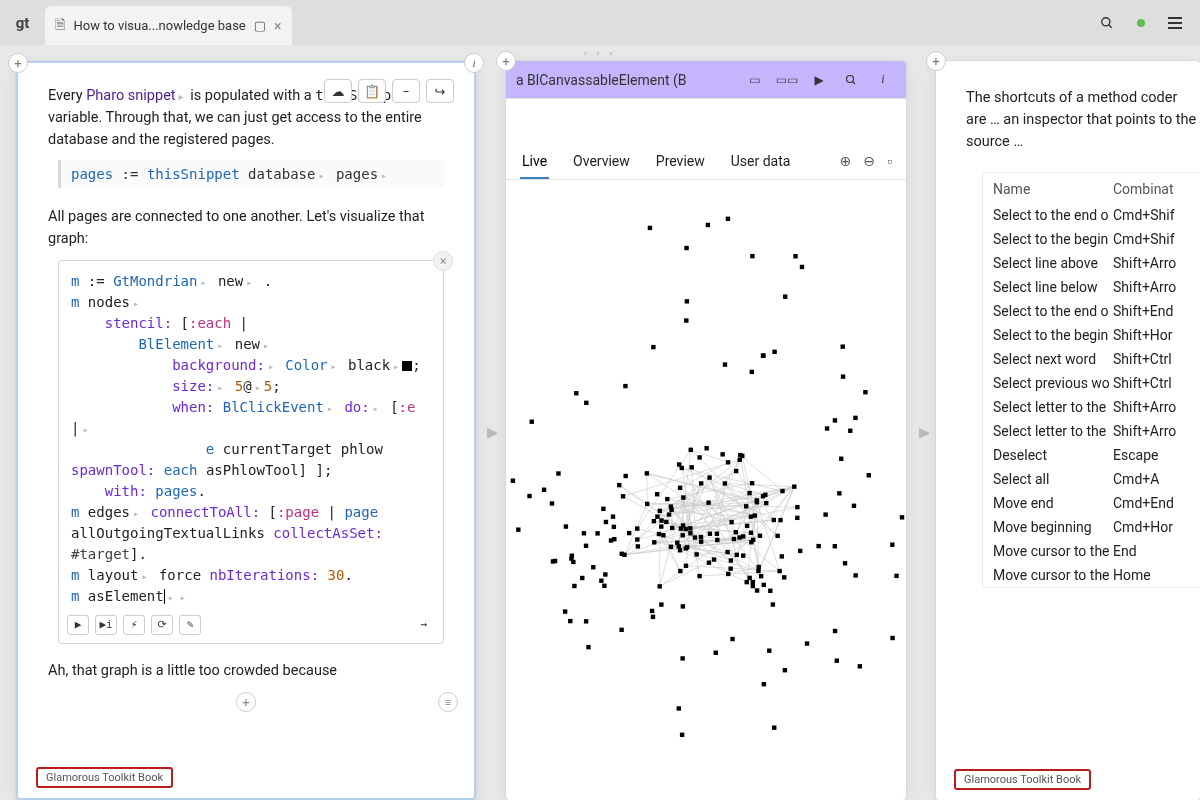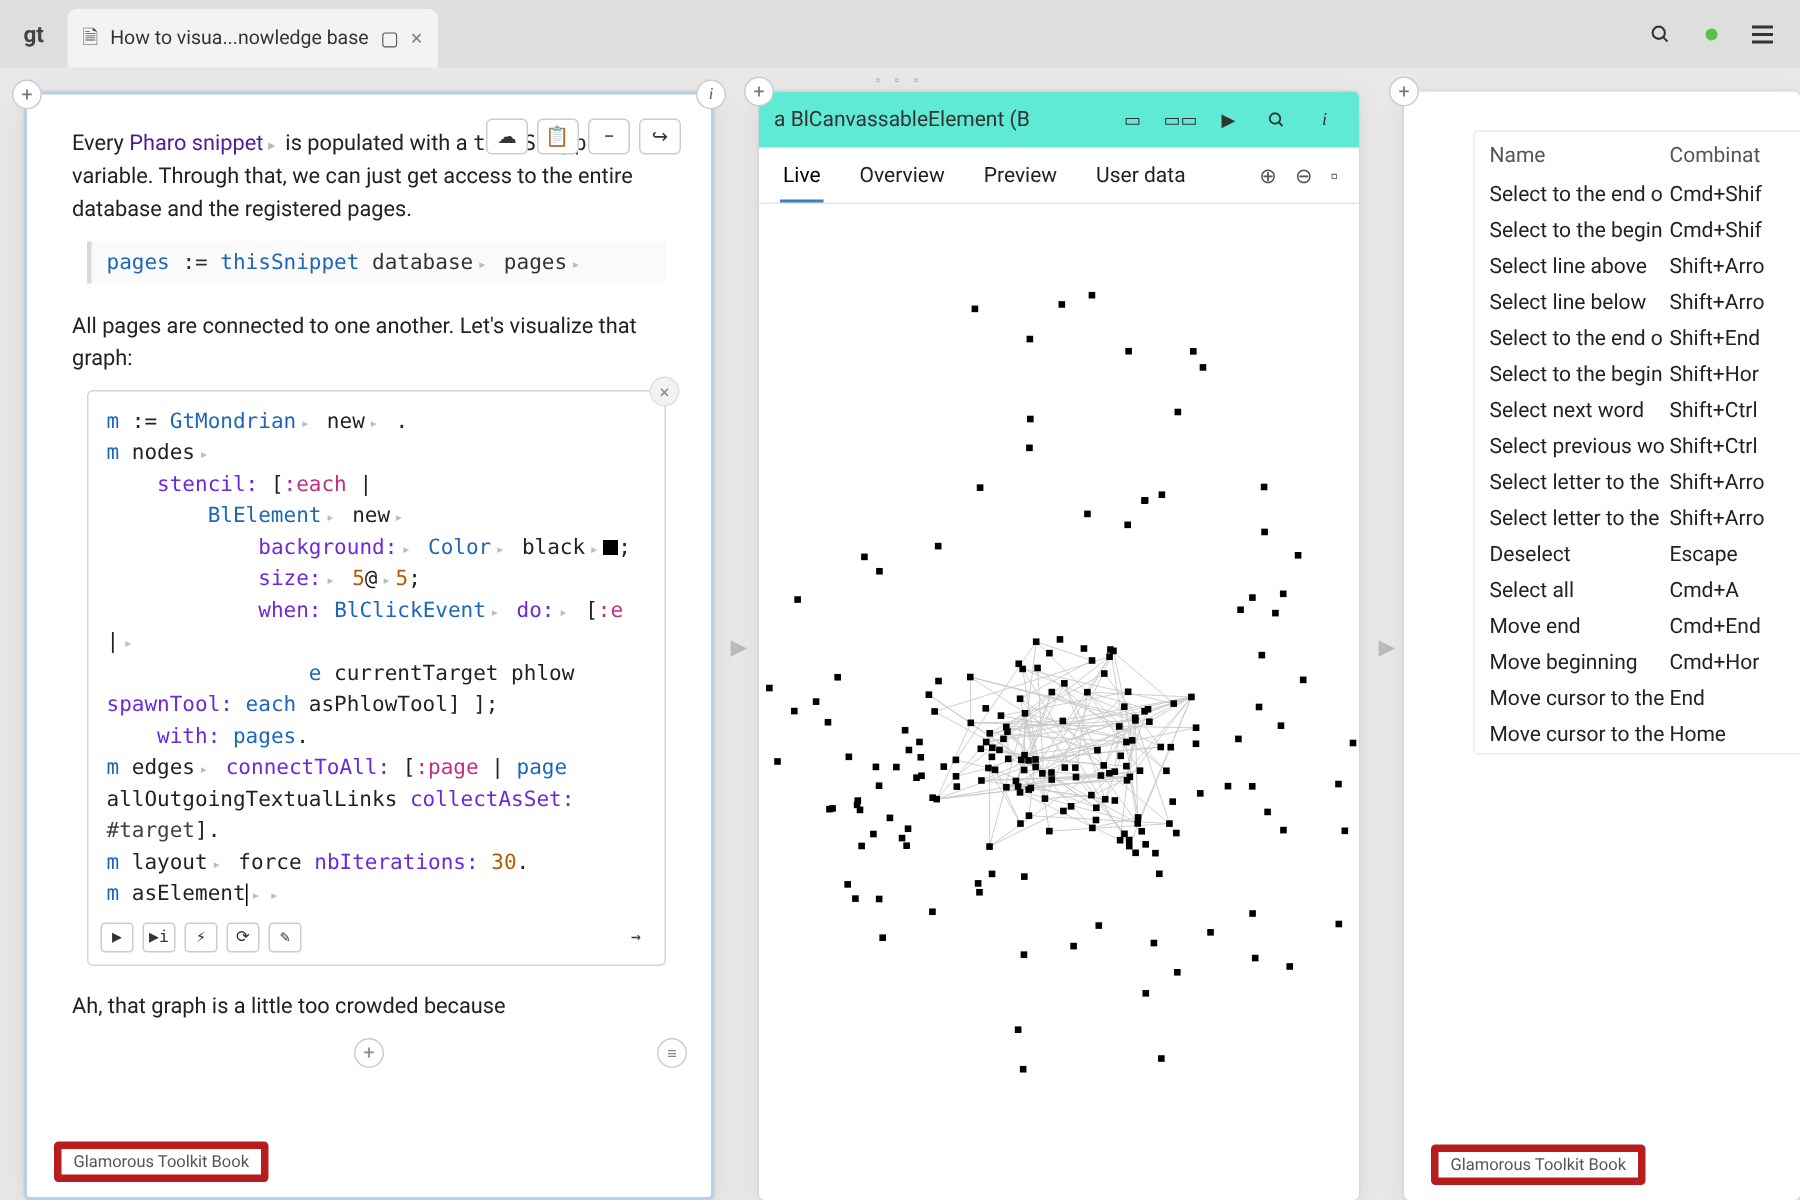--- a/index.html
+++ b/index.html
@@ -156,55 +156,56 @@
   }
   .code-toolbar .mini {
     width:22px; height:20px; border:1px solid #ccc; border-radius:3px;
     display:flex; align-items:center; justify-content:center;
     font-size:11px; color:#333;
   }
   .code-toolbar .spacer { flex:1; }
 
   .footer-chip {
     position:absolute; left:18px; bottom:10px;
-    border:5px solid #b91c1c; border-radius:3px;
+    border:2px solid #b91c1c; border-radius:3px;
     padding:2px 8px; font-size:11px; color:#555; background:#fff;
   }
   .add-bottom {
     position:absolute; left:50%; bottom:86px; transform:translateX(-50%);
     width:20px; height:20px; border-radius:50%;
     background:#fff; border:1px solid #ccc;
     display:flex; align-items:center; justify-content:center;
     font-size:13px; color:#888;
   }
   .menu-bottom {
     position:absolute; right:16px; bottom:86px;
     width:20px; height:20px; border-radius:50%;
     background:#fff; border:1px solid #ccc;
     display:flex; align-items:center; justify-content:center;
     font-size:11px; color:#888;
   }
 
   
   .insp-header {
-    height:38px; background:#5eead4;
+    height:38px; background:#c4b5fd;
     display:flex; align-items:center; padding:0 10px; gap:6px;
     border-bottom:1px solid #e0e0e0;
     border-radius:4px 4px 0 0;
   }
   .insp-title { font-size:14px; color:#333; flex:1; white-space:nowrap; overflow:hidden; text-overflow:ellipsis;}
   .insp-btn {
     width:26px; height:22px;
     display:flex; align-items:center; justify-content:center;
     color:#333; font-size:12px;
   }
   .insp-tabs {
     display:flex; gap:22px; padding:0 14px;
     border-bottom:1px solid #e4e4e4;
     font-size:14px;
+    margin-top:44px;
   }
   .insp-tab { padding:10px 2px 8px 2px; color:#222; }
   .insp-tab.active { border-bottom:2px solid #3a7fc4; color:#000; }
   .insp-tabs .tab-icons { margin-left:auto; display:flex; gap:12px; align-items:center; color:#555;}
   .graph-area { flex:1; position:relative; }
   .graph-area svg { width:100%; height:100%; }
 
   
   .shortcuts-pad { padding: 26px 0 10px 30px; overflow:hidden; flex:1; position:relative;}
   h2.shortcuts-title { font-size:24px; font-weight:800; margin-bottom:24px; }
@@ -722,20 +723,21 @@
           <rect x="266.3942698888387" y="159.6027106851969" width="4.4" height="4.4" fill="#000"></rect>
           <rect x="261.0760995249789" y="458.49559689007816" width="4.4" height="4.4" fill="#000"></rect>
         </svg>
     </div>
   </div>
 
   <div class="pane pane3">
     <div class="add-badge">+</div>
 
     <div class="shortcuts-pad">
+      <p class="shortcuts-intro">The shortcuts of a method coder are … an inspector that points to the source …</p>
 
       <div class="sc-table">
         <div class="sc-head">
           <div class="sc-col-name">Name</div>
           <div class="sc-col-combo">Combinat</div>
         </div>
         <div id="sc-rows">
             <div class="sc-row">
               <div class="sc-col-name">Select to the end o</div>
               <div class="sc-col-combo">Cmd+Shif</div>

